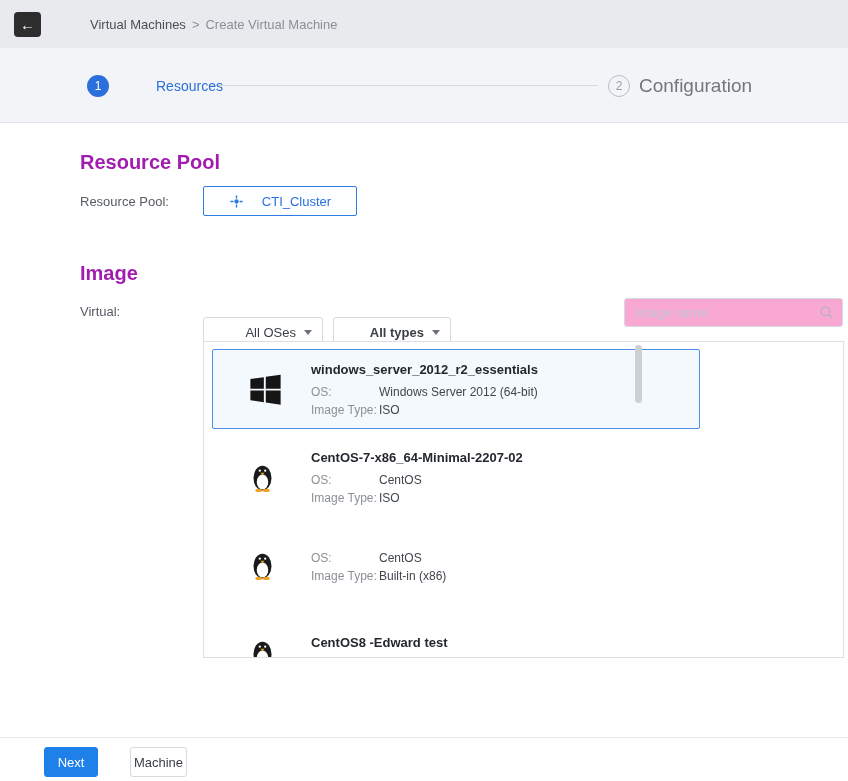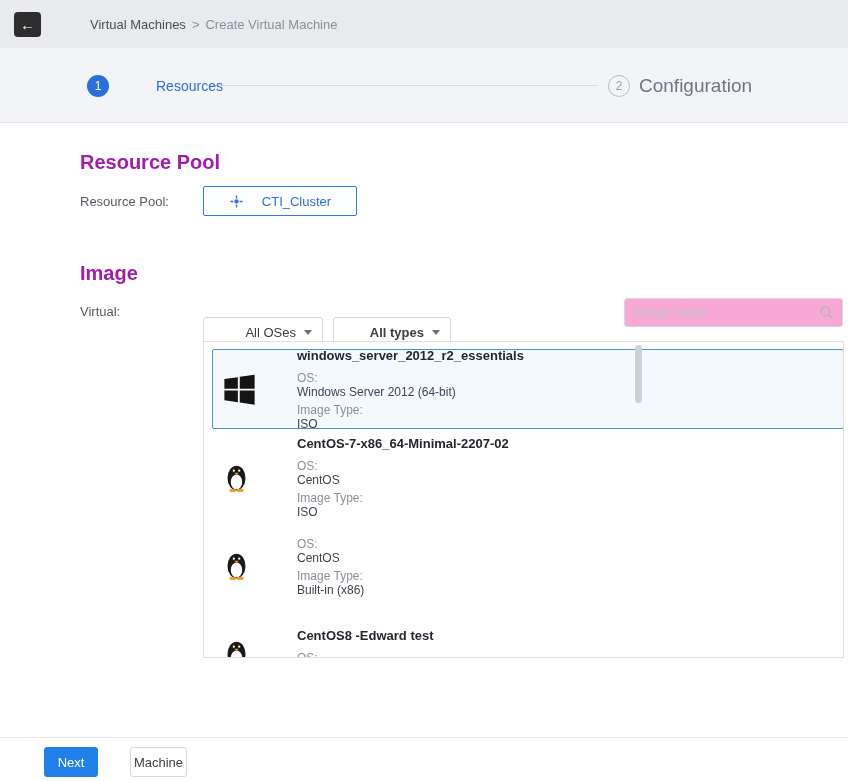--- a/index.html
+++ b/index.html
@@ -71,28 +71,28 @@
     border:none; outline:none; flex:1; font-size:13px; color:#333;
     font-family:"Liberation Sans", sans-serif; background:transparent;
   }
   .search-box input::placeholder { color:#c0c4ca; }
   
   .image-list {
     position:absolute; left:203px; top:341px; width:641px; height:317px;
     border:1px solid #dcdfe3; background:#fff; overflow:hidden; padding-top:7px;
   }
   .image-item {
-    width:632px; height:80px; margin:0 0 8px 8px; border:1px solid transparent;
-    border-radius:2px; display:flex; align-items:center; cursor:pointer;gap:12px;
+    width:488px; height:80px; margin:0 0 8px 8px; border:1px solid transparent;
+    border-radius:2px; display:flex; align-items:center; padding-left:26px; cursor:pointer;
   }
   .image-item.selected { border-color:#4a90e8; background:#f4f9fe; }
   .item-icon { width:72px; display:flex; align-items:center; justify-content:flex-start; padding-left:10px; flex:0 0 auto; }
   .item-text { flex:1; }
   .item-title { font-size:13px; font-weight:bold; color:#24282e; margin-bottom:8px; }
-  .item-row { display:flex; font-size:12px; margin-top:4px;flex-direction:column; }
+  .item-row { display:flex; font-size:12px; margin-top:4px; }
   .item-row .lbl { width:68px; color:#8b9097; }
   .item-row .val { color:#41464d; }
   .scrollbar-track {
     position:absolute; right:206px; top:343px; width:7px; height:313px;
   }
   .scrollbar-thumb {
     position:absolute; top:2px; right:0; width:7px; height:58px;
     background:#cdd0d4; border-radius:4px; cursor:pointer;
   }
   

